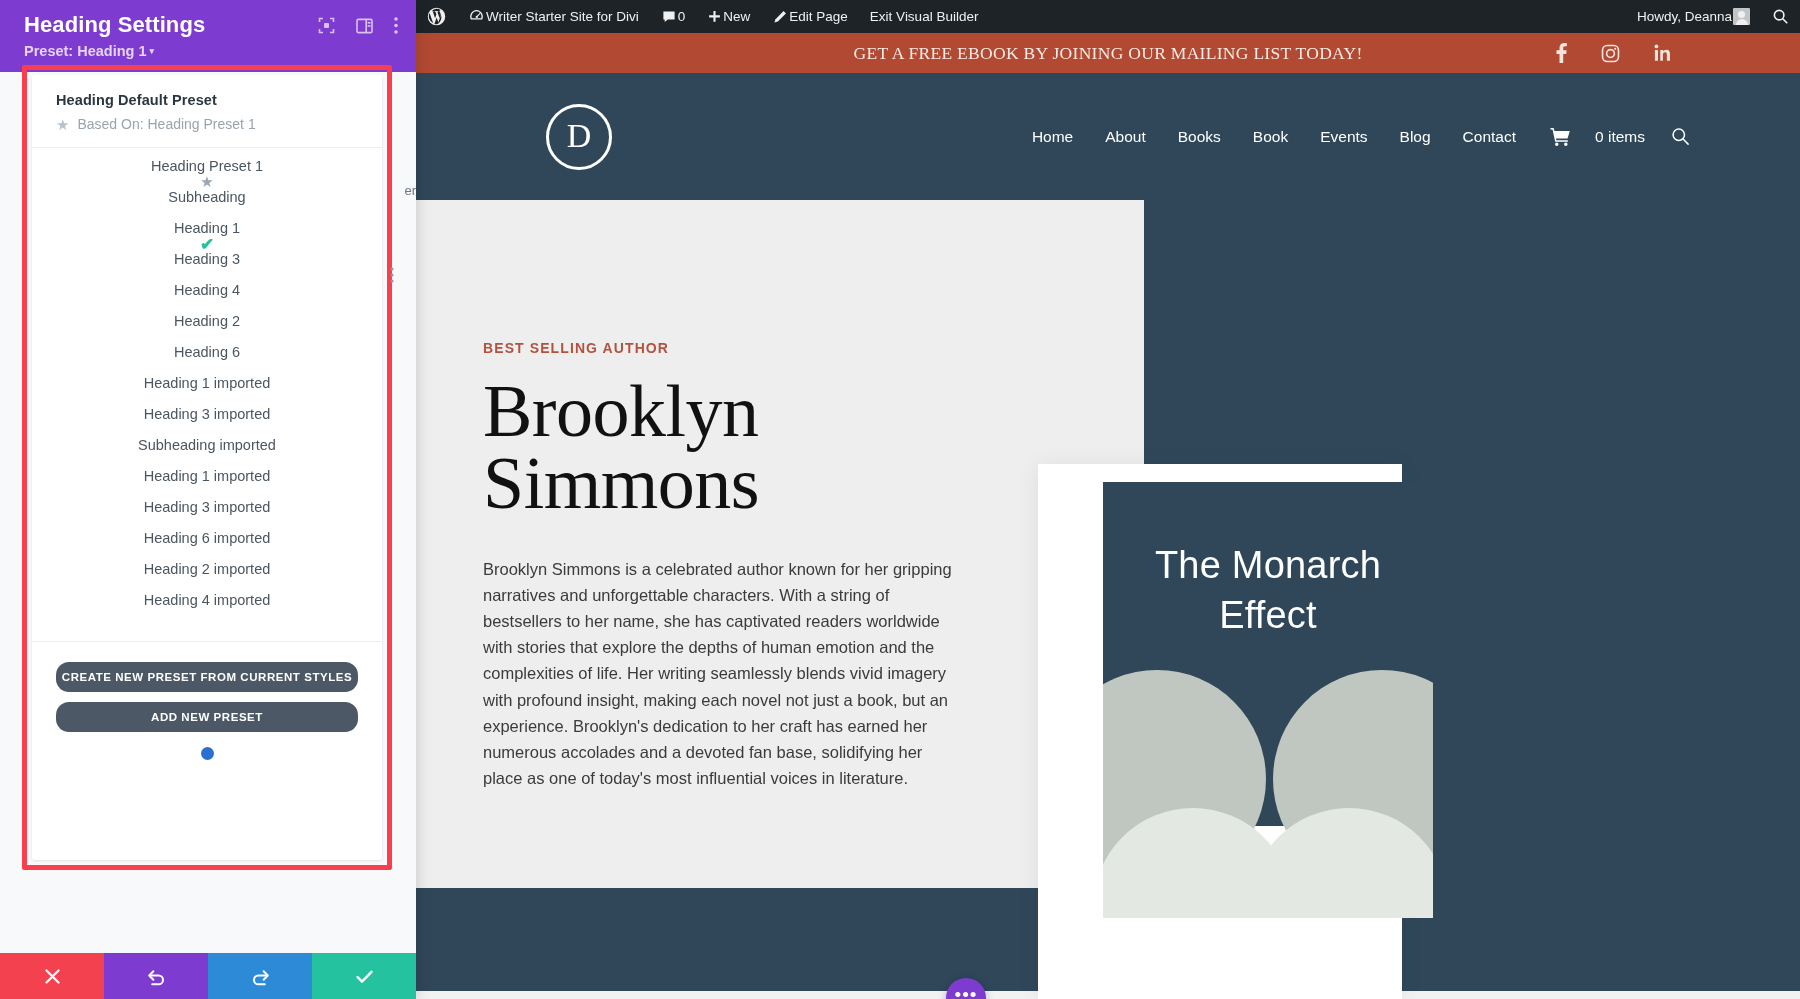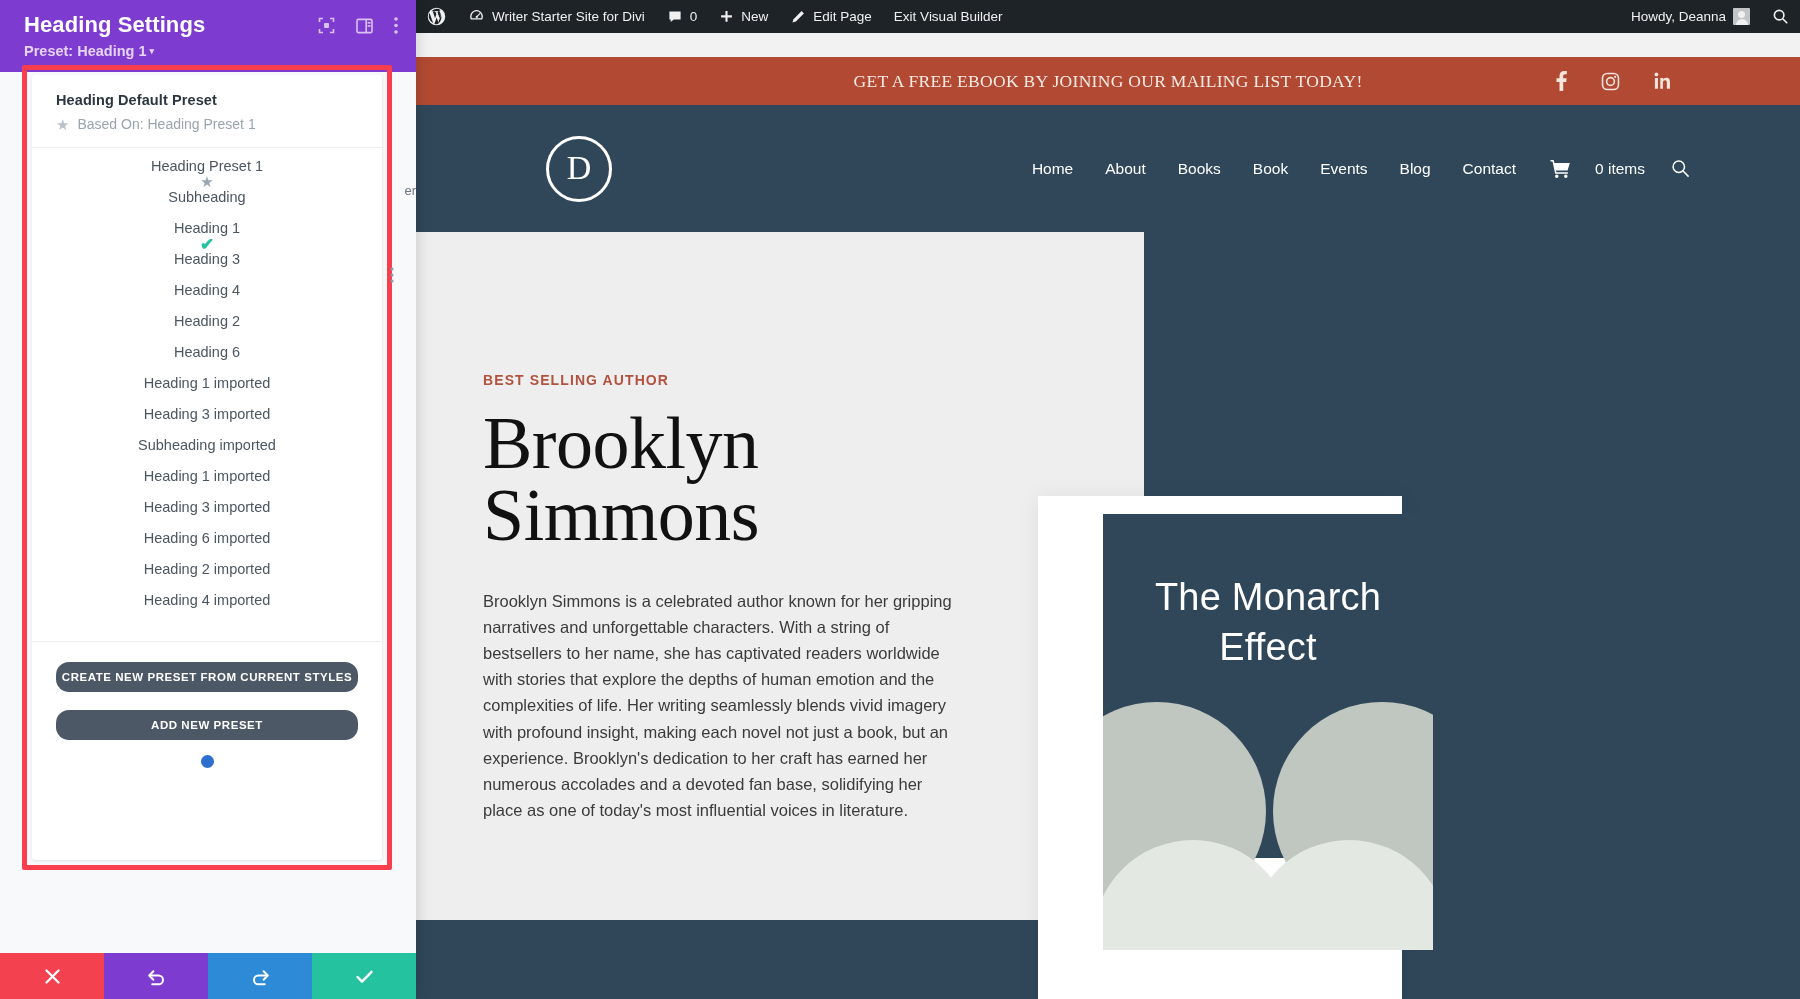--- a/index.html
+++ b/index.html
@@ -57,21 +57,21 @@
   .pd-item .mark.check { color:#25c2a0; font-size:17px; font-weight:bold; }
 
   .pd-divider { height:1px; background:#eceef0; margin:14px 0 0 0; }
 
   .pd-actions { padding:20px 24px 24px 24px; }
   .pd-btn {
     display:block; width:100%; height:30px; line-height:30px; text-align:center;
     background:#4c5866; color:#fff; font-size:11.5px; font-weight:bold;
     letter-spacing:.55px; border:none; border-radius:13px; cursor:pointer;
   }
-  .pd-btn + .pd-btn { margin-top:18px; }
+  .pd-btn + .pd-btn { margin-top:10px; }
 
   .pd-dot { text-align:center; padding-top:14px; }
   .pd-dot i { display:inline-block; width:13px; height:13px; border-radius:50%; background:#2c6fce; }
 
   
   .ghost-tab {
     position:absolute; right:0; top:111px; font-size:13px; color:#6d7783; z-index:5;
   }
   .ghost-kebab { position:absolute; right:22px; top:195px; z-index:13; color:#8e99a4; font-size:17px; letter-spacing:0; line-height:6px; }
 
@@ -83,32 +83,32 @@
   .pf-purple { background:#7e3bd0; }
   .pf-blue { background:#2c8ad6; }
   .pf-green { background:#25c2a0; }
 
   
   .adminbar {
     position:absolute; left:416px; top:0; width:1384px; height:33px;
     background:#1d2327; display:flex; align-items:center; z-index:30;
     color:#f0f0f1; font-size:13.5px;
   }
-  .ab-item { display:flex; align-items:center; gap:7px; padding:0 11px; height:33px; cursor:pointer; white-space:nowrap; }
+  .ab-item { display:flex; align-items:center; gap:1px; padding:0 11px; height:33px; cursor:pointer; white-space:nowrap; }
   .ab-item svg { display:block; }
   .ab-right { margin-left:auto; display:flex; align-items:center; }
   .ab-avatar { width:17px; height:17px; background:#c3c4c7; border-radius:1px; display:block; position:relative; overflow:hidden; }
   .ab-avatar:before { content:""; position:absolute; left:5px; top:2.5px; width:7px; height:7px; border-radius:50%; background:#f0f0f1; }
   .ab-avatar:after { content:""; position:absolute; left:2.5px; top:11px; width:12px; height:8px; border-radius:6px 6px 0 0; background:#f0f0f1; }
 
   
   .site { position:absolute; left:416px; top:33px; width:1384px; height:966px; background:#f2f2f2; overflow:hidden; }
 
   .promo {
-    height:48px; background:#b24a33; display:flex; align-items:center; position:relative;margin-top:24px;
+    height:40px; background:#b24a33; display:flex; align-items:center; position:relative;
   }
   .promo-text {
     position:absolute; left:0; right:0; text-align:center;
     color:#f6ece6; font-family:"Liberation Serif", serif; font-size:17.5px;
     letter-spacing:.3px; font-weight:normal;
   }
   .promo-social { position:absolute; right:128px; display:flex; align-items:center; gap:34px; color:#f3e4dc; }
   .promo-social svg { display:block; }
 
   .header { height:127px; background:#30475a; display:flex; align-items:center; padding:0 110px 0 130px; }

